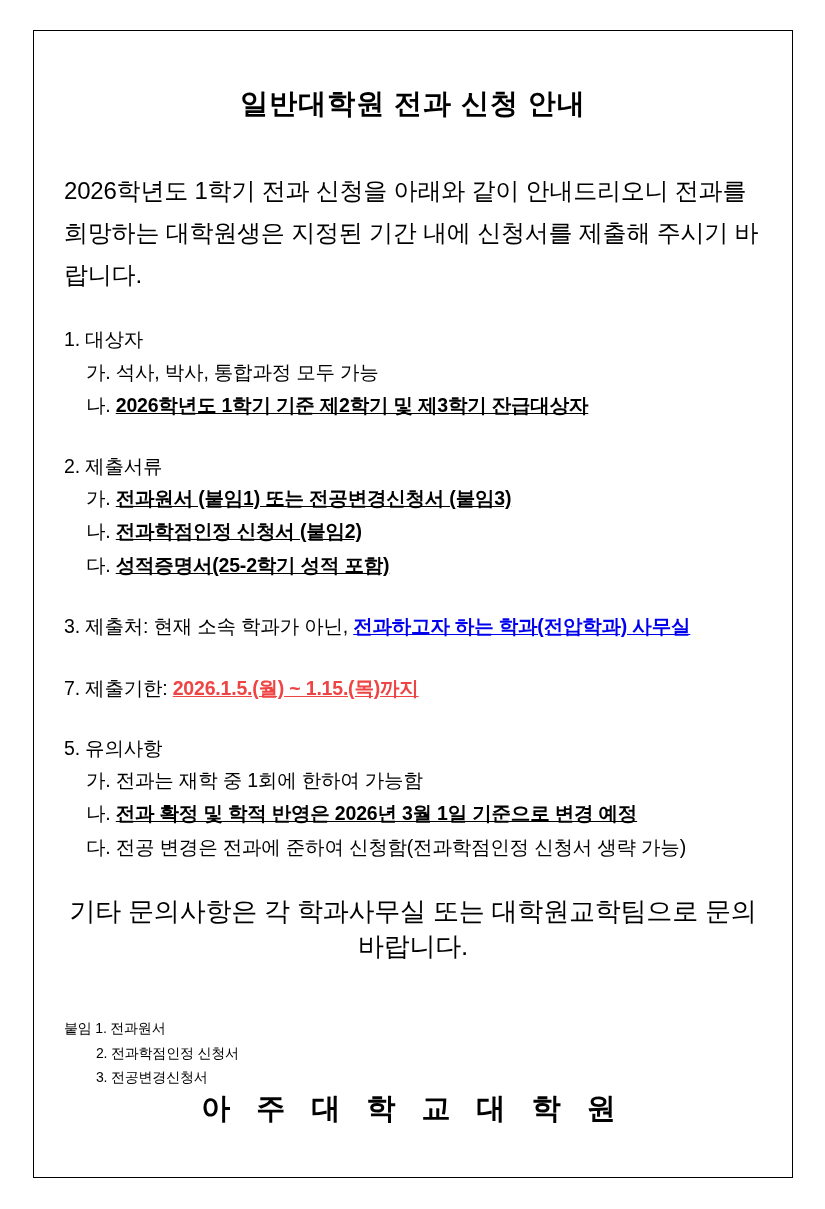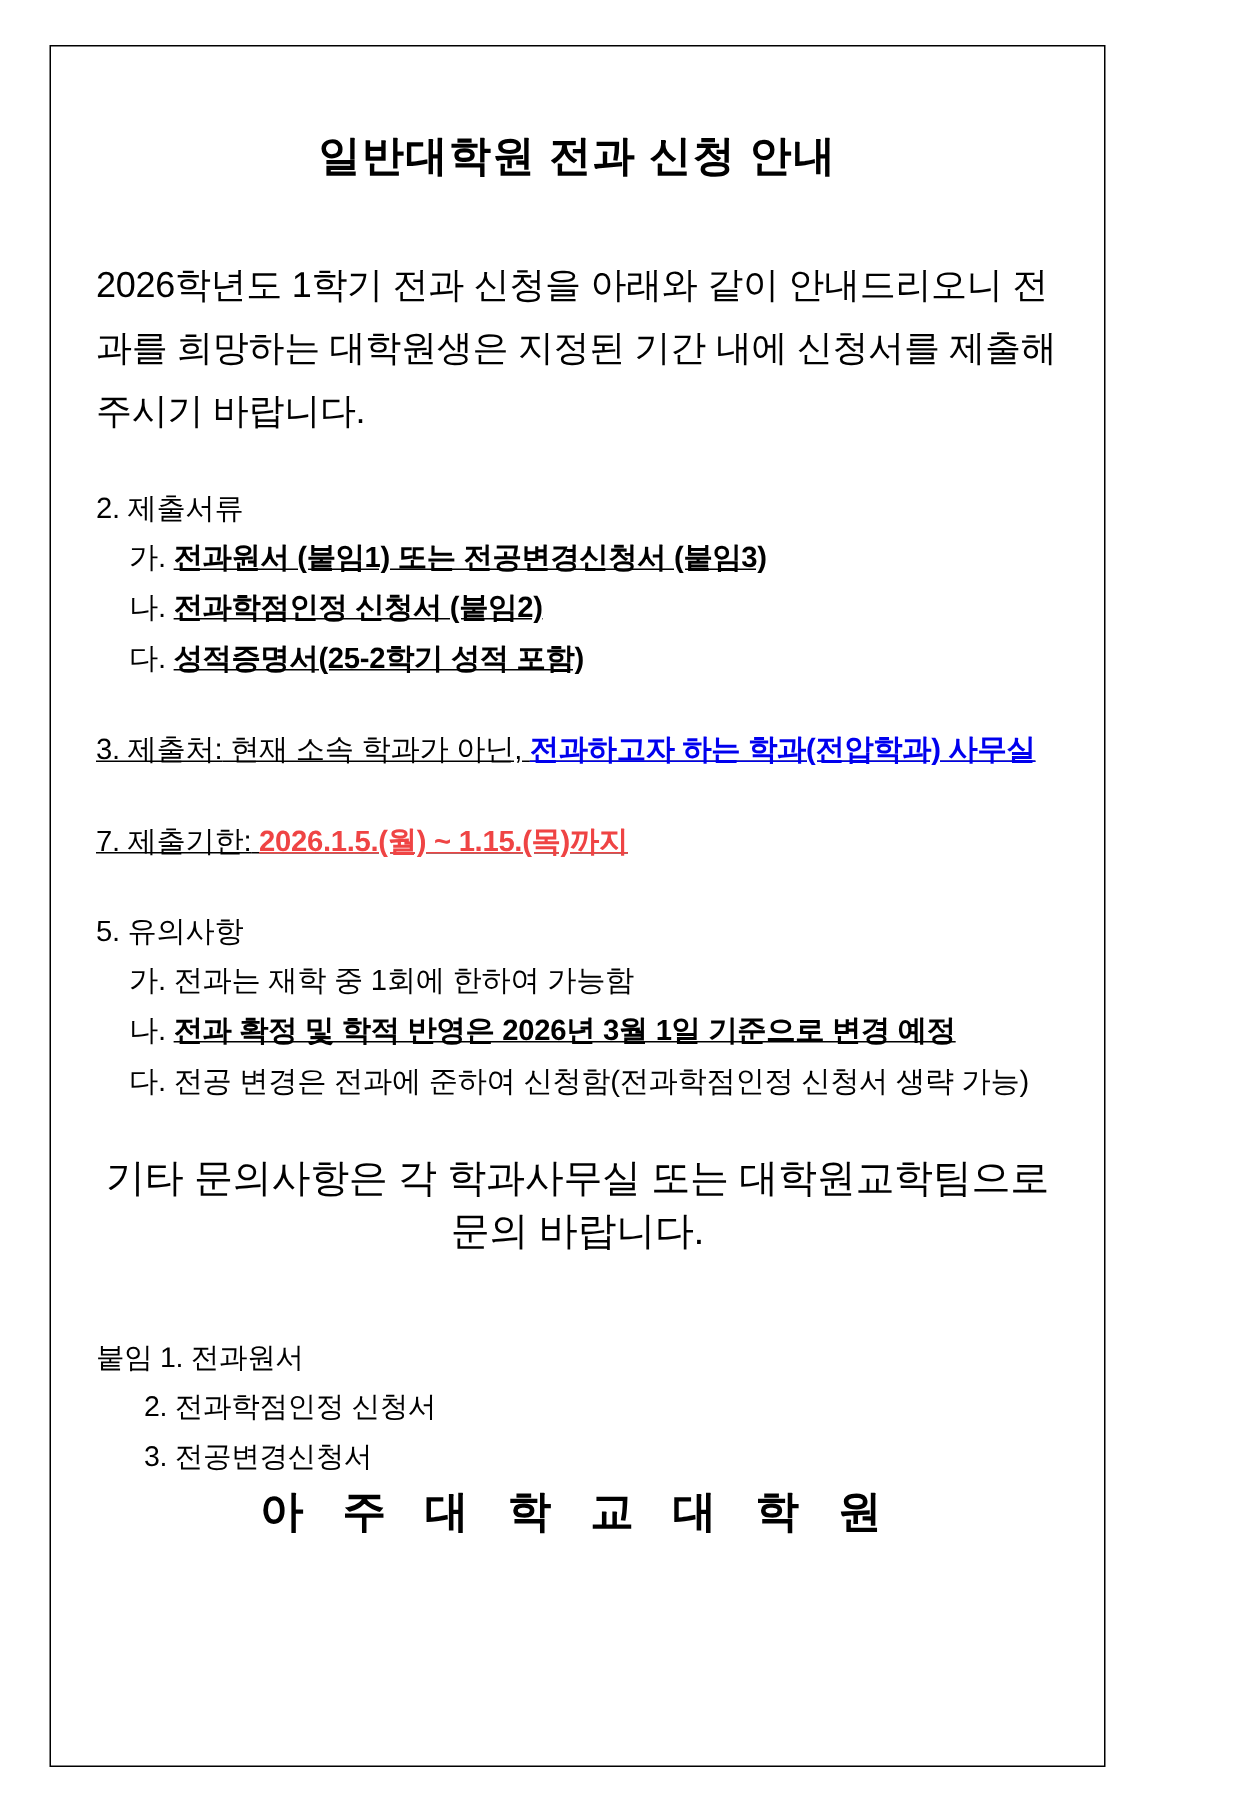--- a/index.html
+++ b/index.html
@@ -12,21 +12,21 @@
     height: 1209px;
     font-family: "Liberation Sans", "DejaVu Sans", sans-serif;
     color: #000000;
     position: relative;
     overflow: hidden;
   }
   .page {
     position: absolute;
     left: 33px;
     top: 30px;
-    width: 704px;
+    width: 760px;
     height: 1148px;
     border: 1px solid #000000;
     box-sizing: border-box;
     background: #ffffff;
   }
   .inner {
     padding: 55px 30px 0 30px;
     box-sizing: border-box;
   }
   .doc-title {
@@ -69,31 +69,30 @@
   }
   .red {
     color: #ef4444;
     text-decoration: underline;
     font-weight: bold;
   }
   .line-single {
     font-size: 19.5px;
     line-height: 1.7;
     letter-spacing: -0.2px;
-    text-decoration: underline;
   }
   .closing {
     margin-top: 30px;
     font-size: 26px;
     letter-spacing: -0.2px;
     text-align: center;
   }
   .attach {
     margin-top: 52px;
-    font-size: 19px;
+    font-size: 14px;
     line-height: 1.72;
     letter-spacing: -0.2px;
   }
   .attach .a2, .attach .a3 {
     padding-left: 32px;
   }
   .org {
     text-align: center;
     font-size: 29px;
     font-weight: bold;
@@ -103,20 +102,31 @@
 </head>
 <body>
 
 <div class="page">
   <div class="inner">
 
     <div class="doc-title">일반대학원 전과 신청 안내</div>
 
     <div class="intro">2026학년도 1학기 전과 신청을 아래와 같이 안내드리오니 전과를 희망하는 대학원생은 지정된 기간 내에 신청서를 제출해 주시기 바랍니다.</div>
 
+    <div class="section">
+      <div class="sec-head">1. 대상자</div>
+      <div class="sub">
+        <span>가.</span>
+        <span>석사, 박사, 통합과정 모두 가능</span>
+      </div>
+      <div class="sub">
+        <span>나.</span>
+        <span class="u">2026학년도 1학기 기준 제2학기 및 제3학기 잔급대상자</span>
+      </div>
+    </div>
 
     <div class="section">
       <div class="sec-head">2. 제출서류</div>
       <div class="sub">
         <span>가.</span>
         <span class="u">전과원서 (붙임1) 또는 전공변경신청서 (붙임3)</span>
       </div>
       <div class="sub">
         <span>나.</span>
         <span class="u">전과학점인정 신청서 (붙임2)</span>

